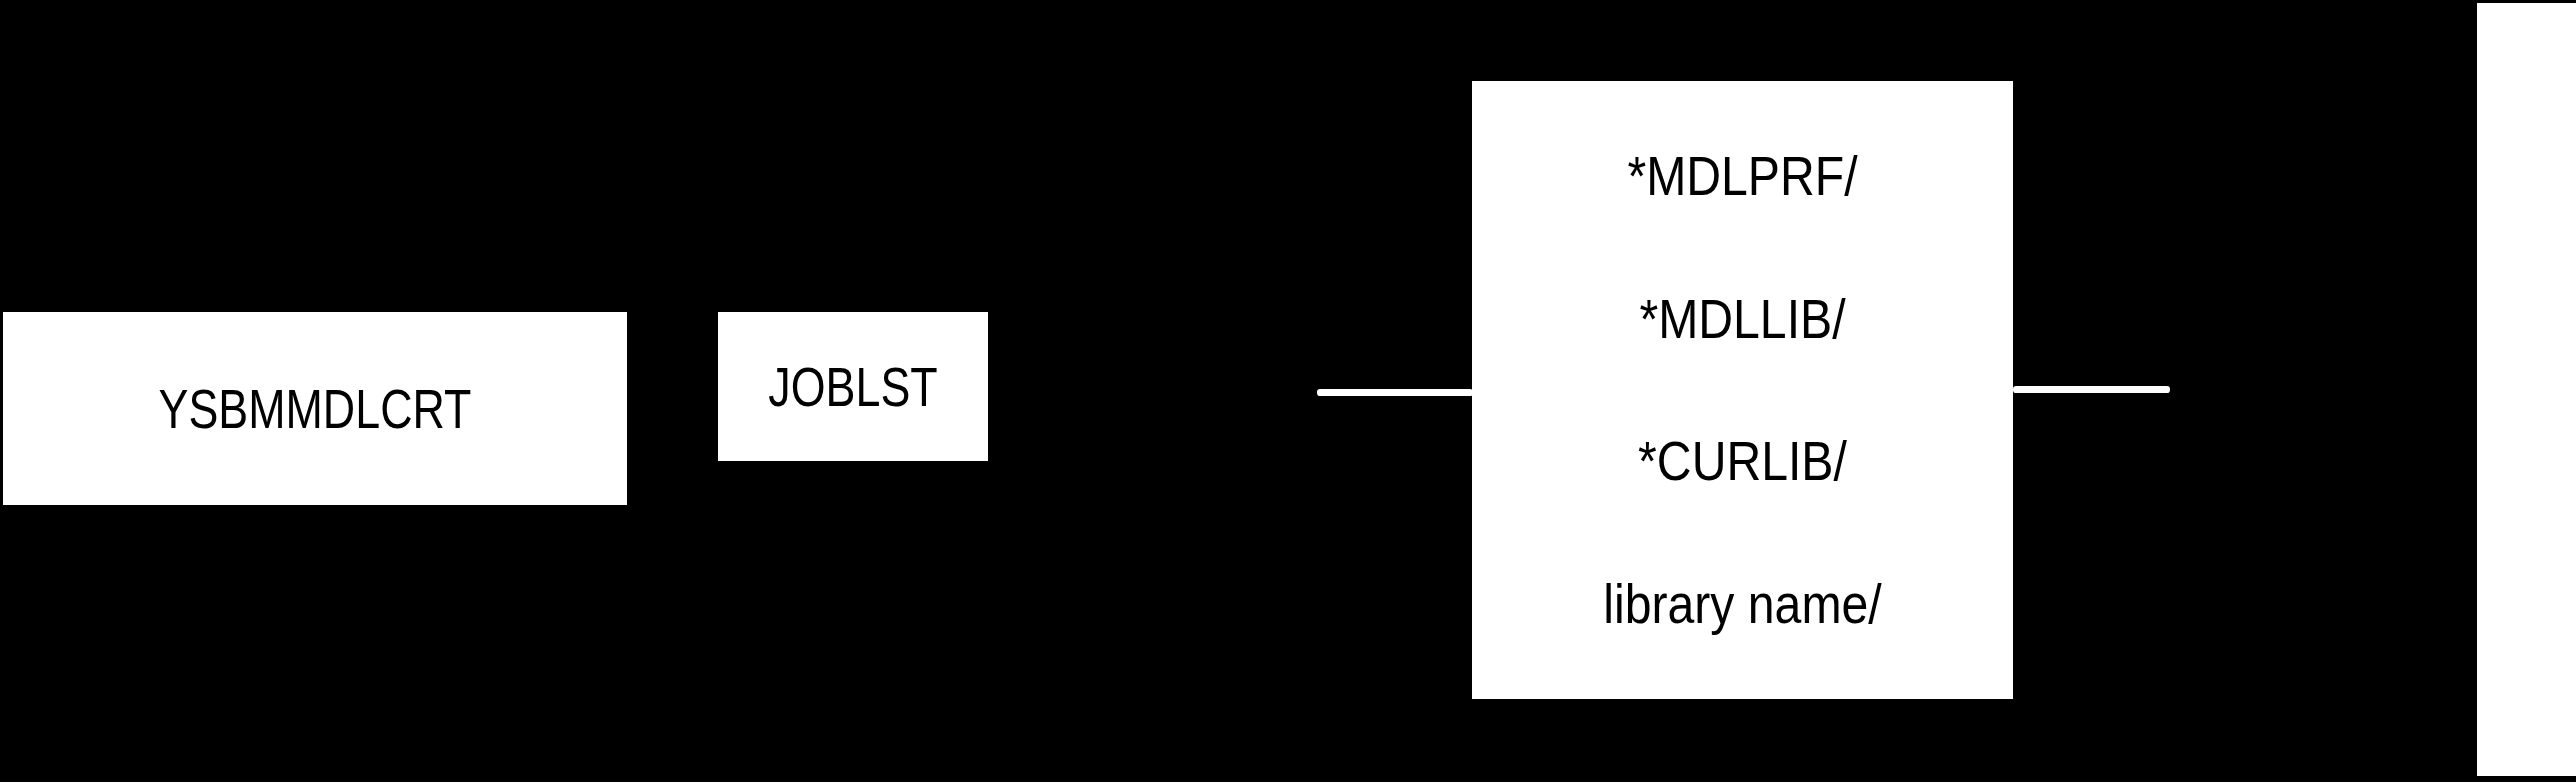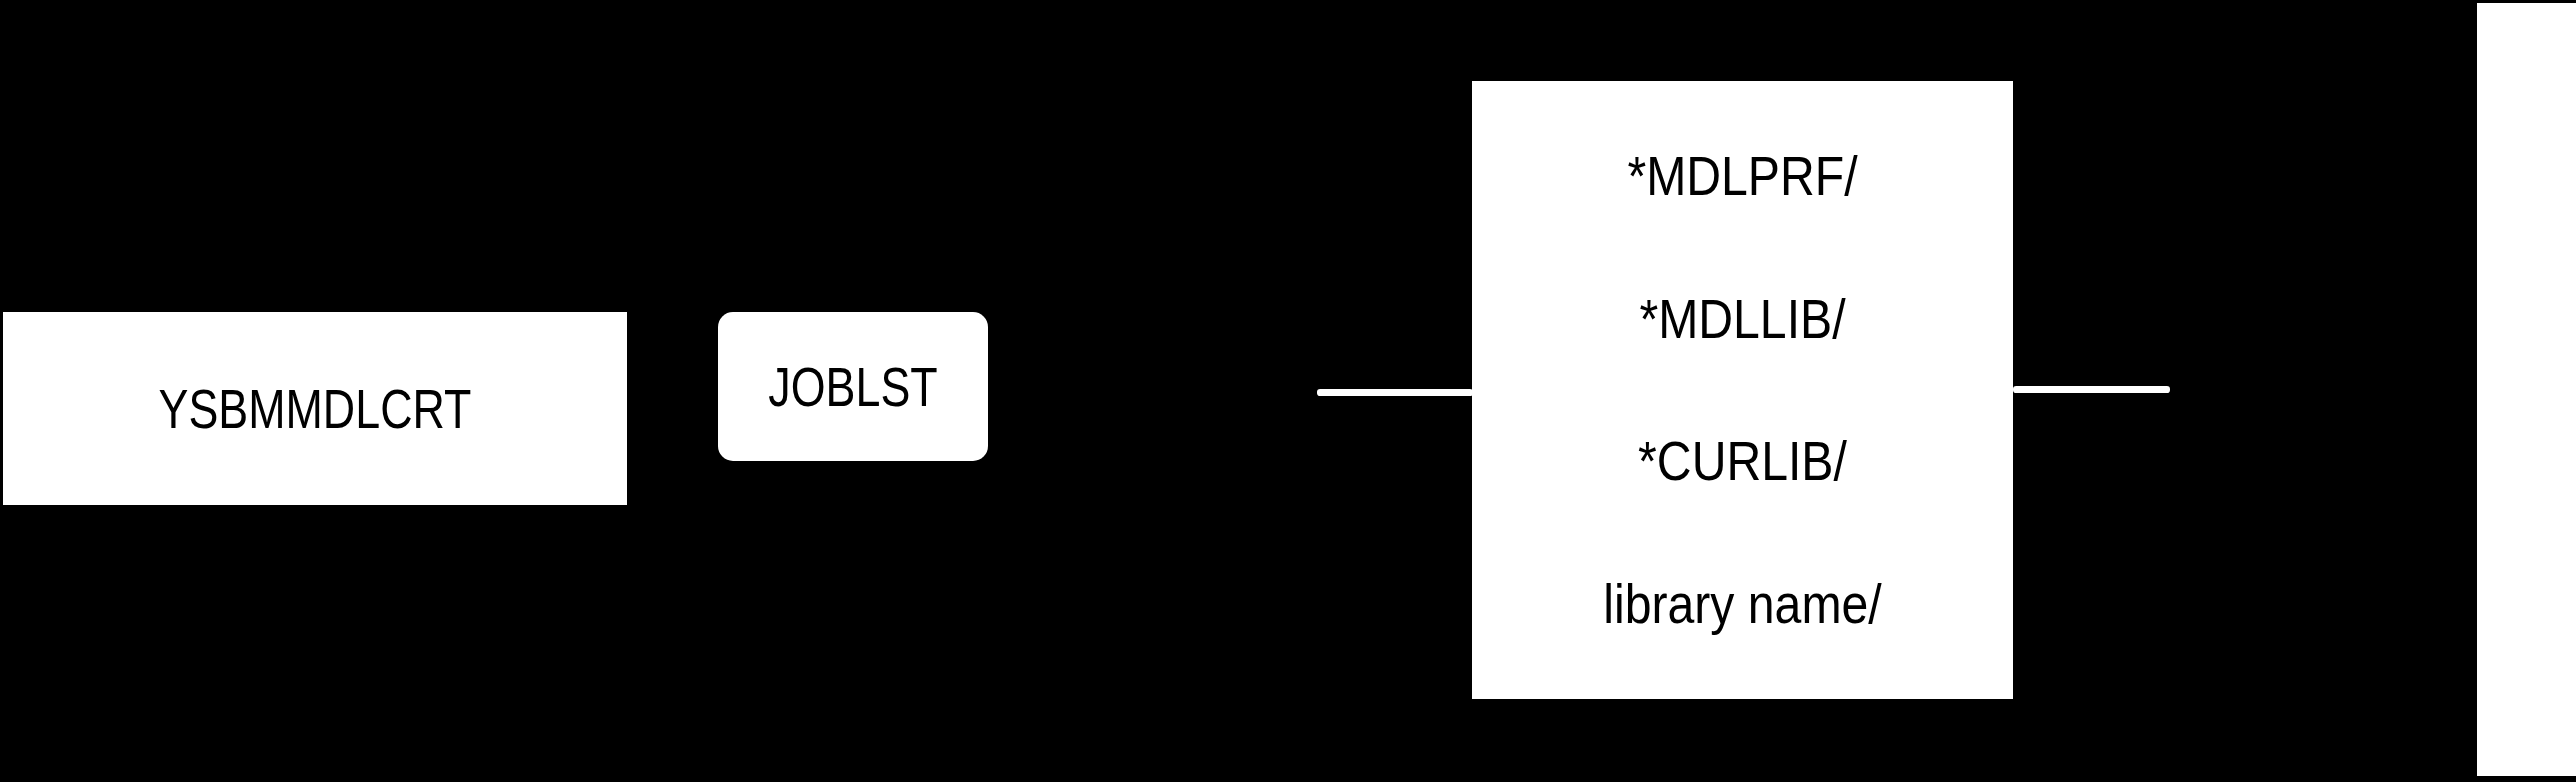--- a/index.html
+++ b/index.html
@@ -40,21 +40,20 @@
   #node-ysbmmdlcrt .node-line {
     font-size: 56px;
     transform: scaleX(0.80);
   }
   
   #node-joblst {
     left: 718px;
     top: 312px;
     width: 270px;
     height: 149px;
-    border-radius: 15px;
   }
   #node-joblst .node-line {
     font-size: 56px;
     transform: scaleX(0.80);
   }
   
   #node-library-qualifier {
     left: 1472px;
     top: 81px;
     width: 541px;

